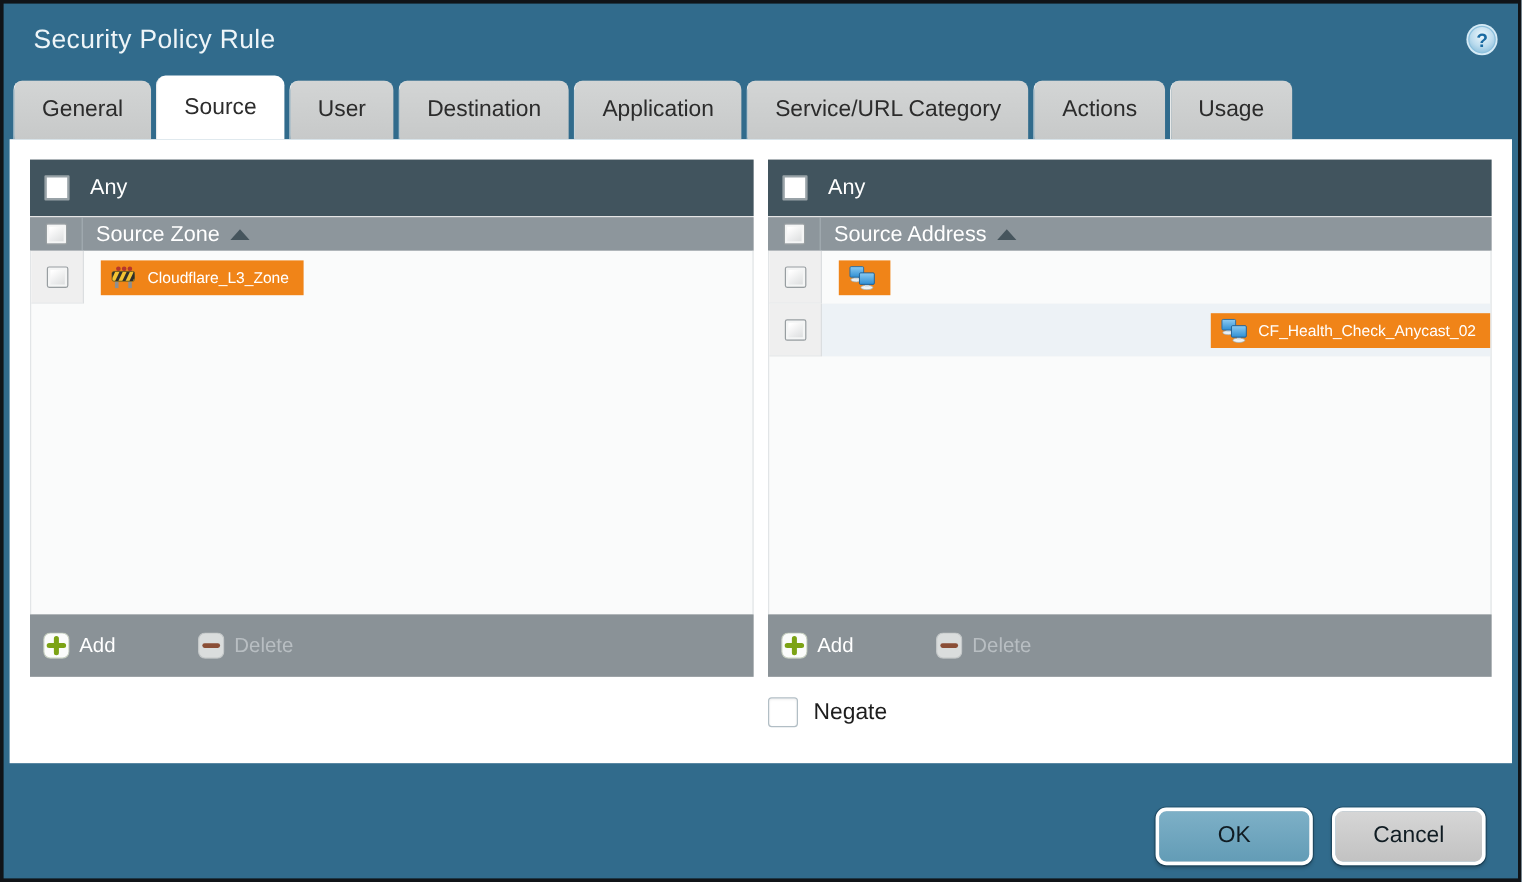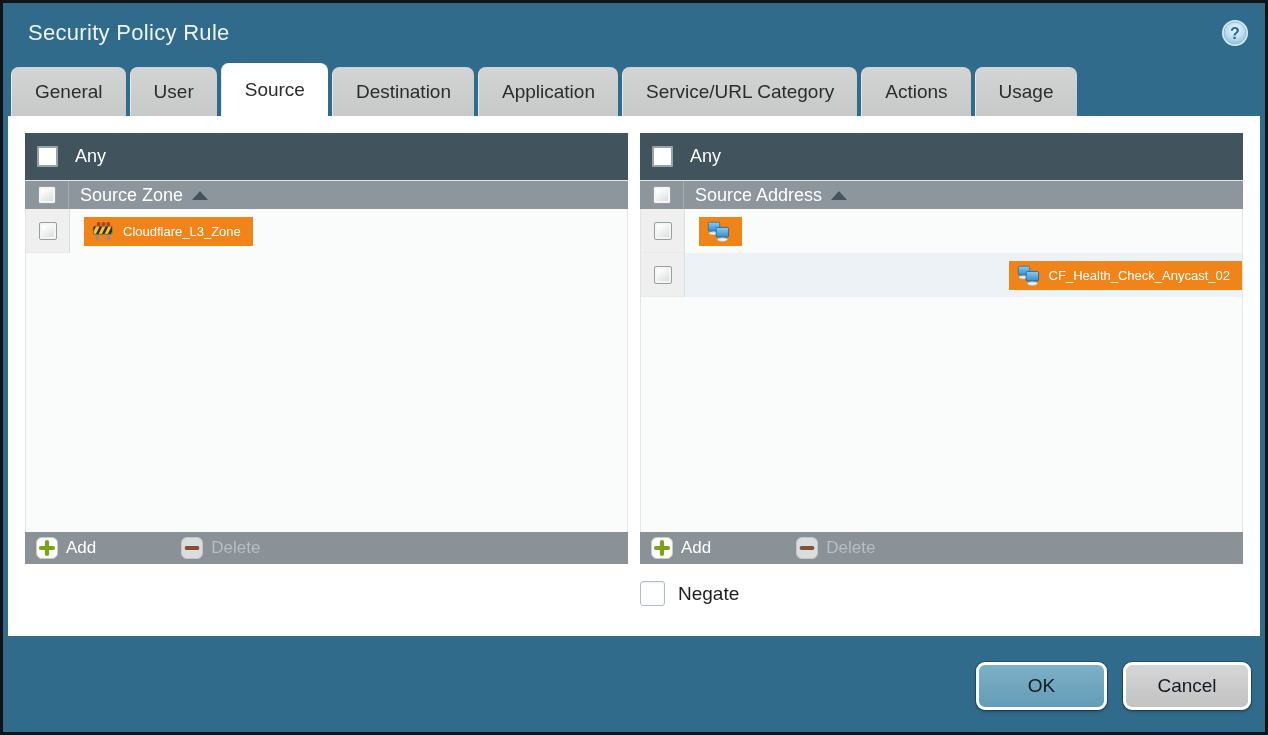--- a/index.html
+++ b/index.html
@@ -88,42 +88,42 @@
   .row .cbcell { background: #efefef; border-right: 1px solid #dbdee0; border-bottom: 1px solid #e8eaec; }
   .rowbody { flex: 1; display: flex; align-items: center; padding-left: 14px; }
   .row.alt .rowbody { background: #edf2f6; justify-content: flex-end; }
   .chip {
     display: inline-flex; align-items: center; gap: 9px;
     background: #f08418; color: #ffffff; font-size: 13px;
     height: 29px; padding: 0 12px 0 7px; cursor: pointer; white-space: nowrap;
   }
 
   .panel-footer {
-    height: 32px; background: #8a9297; flex: 0 0 auto;
-    display: flex; align-items: center; padding: 0 11px; gap: 44px;
+    height: 52px; background: #8a9297; flex: 0 0 auto;
+    display: flex; align-items: center; padding: 0 11px; gap: 28px;
   }
   .tool-btn { display: inline-flex; align-items: center; gap: 8px; font-size: 17px; cursor: pointer; }
   .tool-btn.add { color: #ffffff; }
   .tool-btn.delete { color: #b8bec2; cursor: default; padding-left: 41px; }
 
   
   .below-panels { display: flex; gap: 12px; margin-top: 17px; }
   .below-panels .half { flex: 1; }
   .negate-wrap { display: flex; align-items: center; gap: 13px; }
   .cb-negate {
     width: 25px; height: 25px; background: #fff;
     border: 1px solid #b2bec5; border-radius: 3px; cursor: pointer;
     box-shadow: inset 0 1px 2px rgba(0,0,0,.08);
   }
   .negate-label { font-size: 19px; color: #1d1d1d; }
 
   
   .dialog-footer {
-    flex: 1; display: flex; justify-content: flex-end; align-items: flex-start;
-    padding: 26px 14px 0 0; gap: 16px;
+    flex: 1; display: flex; justify-content: flex-end; align-items: center;
+    padding: 26px 27px 0 0; gap: 16px;
   }
   .btn {
     height: 48px; border-radius: 9px; border: 3px solid #ffffff;
     font-size: 19px; color: #101c23; cursor: pointer;
     font-family: "Liberation Sans", sans-serif;
     box-shadow: 0 0 0 1px rgba(10,30,40,.35), 0 2px 3px rgba(0,0,0,.25);
   }
   .btn.ok { width: 131px; background: linear-gradient(#7db0c7, #639cb6); }
   .btn.cancel { width: 128px; background: linear-gradient(#d6d6d6, #c2c2c2); }
 </style>
@@ -145,22 +145,22 @@
         </defs>
         <circle cx="14" cy="14" r="13" fill="#d6ebf6"></circle>
         <circle cx="14" cy="14" r="11" fill="url(#hg)" stroke="#8cc0dd" stroke-width="1"></circle>
         <text x="14" y="20" text-anchor="middle" font-size="16" font-weight="bold" fill="#1b6ba2" font-family="Liberation Sans, sans-serif">?</text>
       </svg>
     </div>
   </div>
 
   <div class="tabs">
     <div class="tab">General</div>
+    <div class="tab active">Source</div>
     <div class="tab">User</div>
-    <div class="tab active">Source</div>
     <div class="tab">Destination</div>
     <div class="tab">Application</div>
     <div class="tab">Service/URL Category</div>
     <div class="tab">Actions</div>
     <div class="tab">Usage</div>
   </div>
 
   <div class="content">
     <div class="panels">
 

